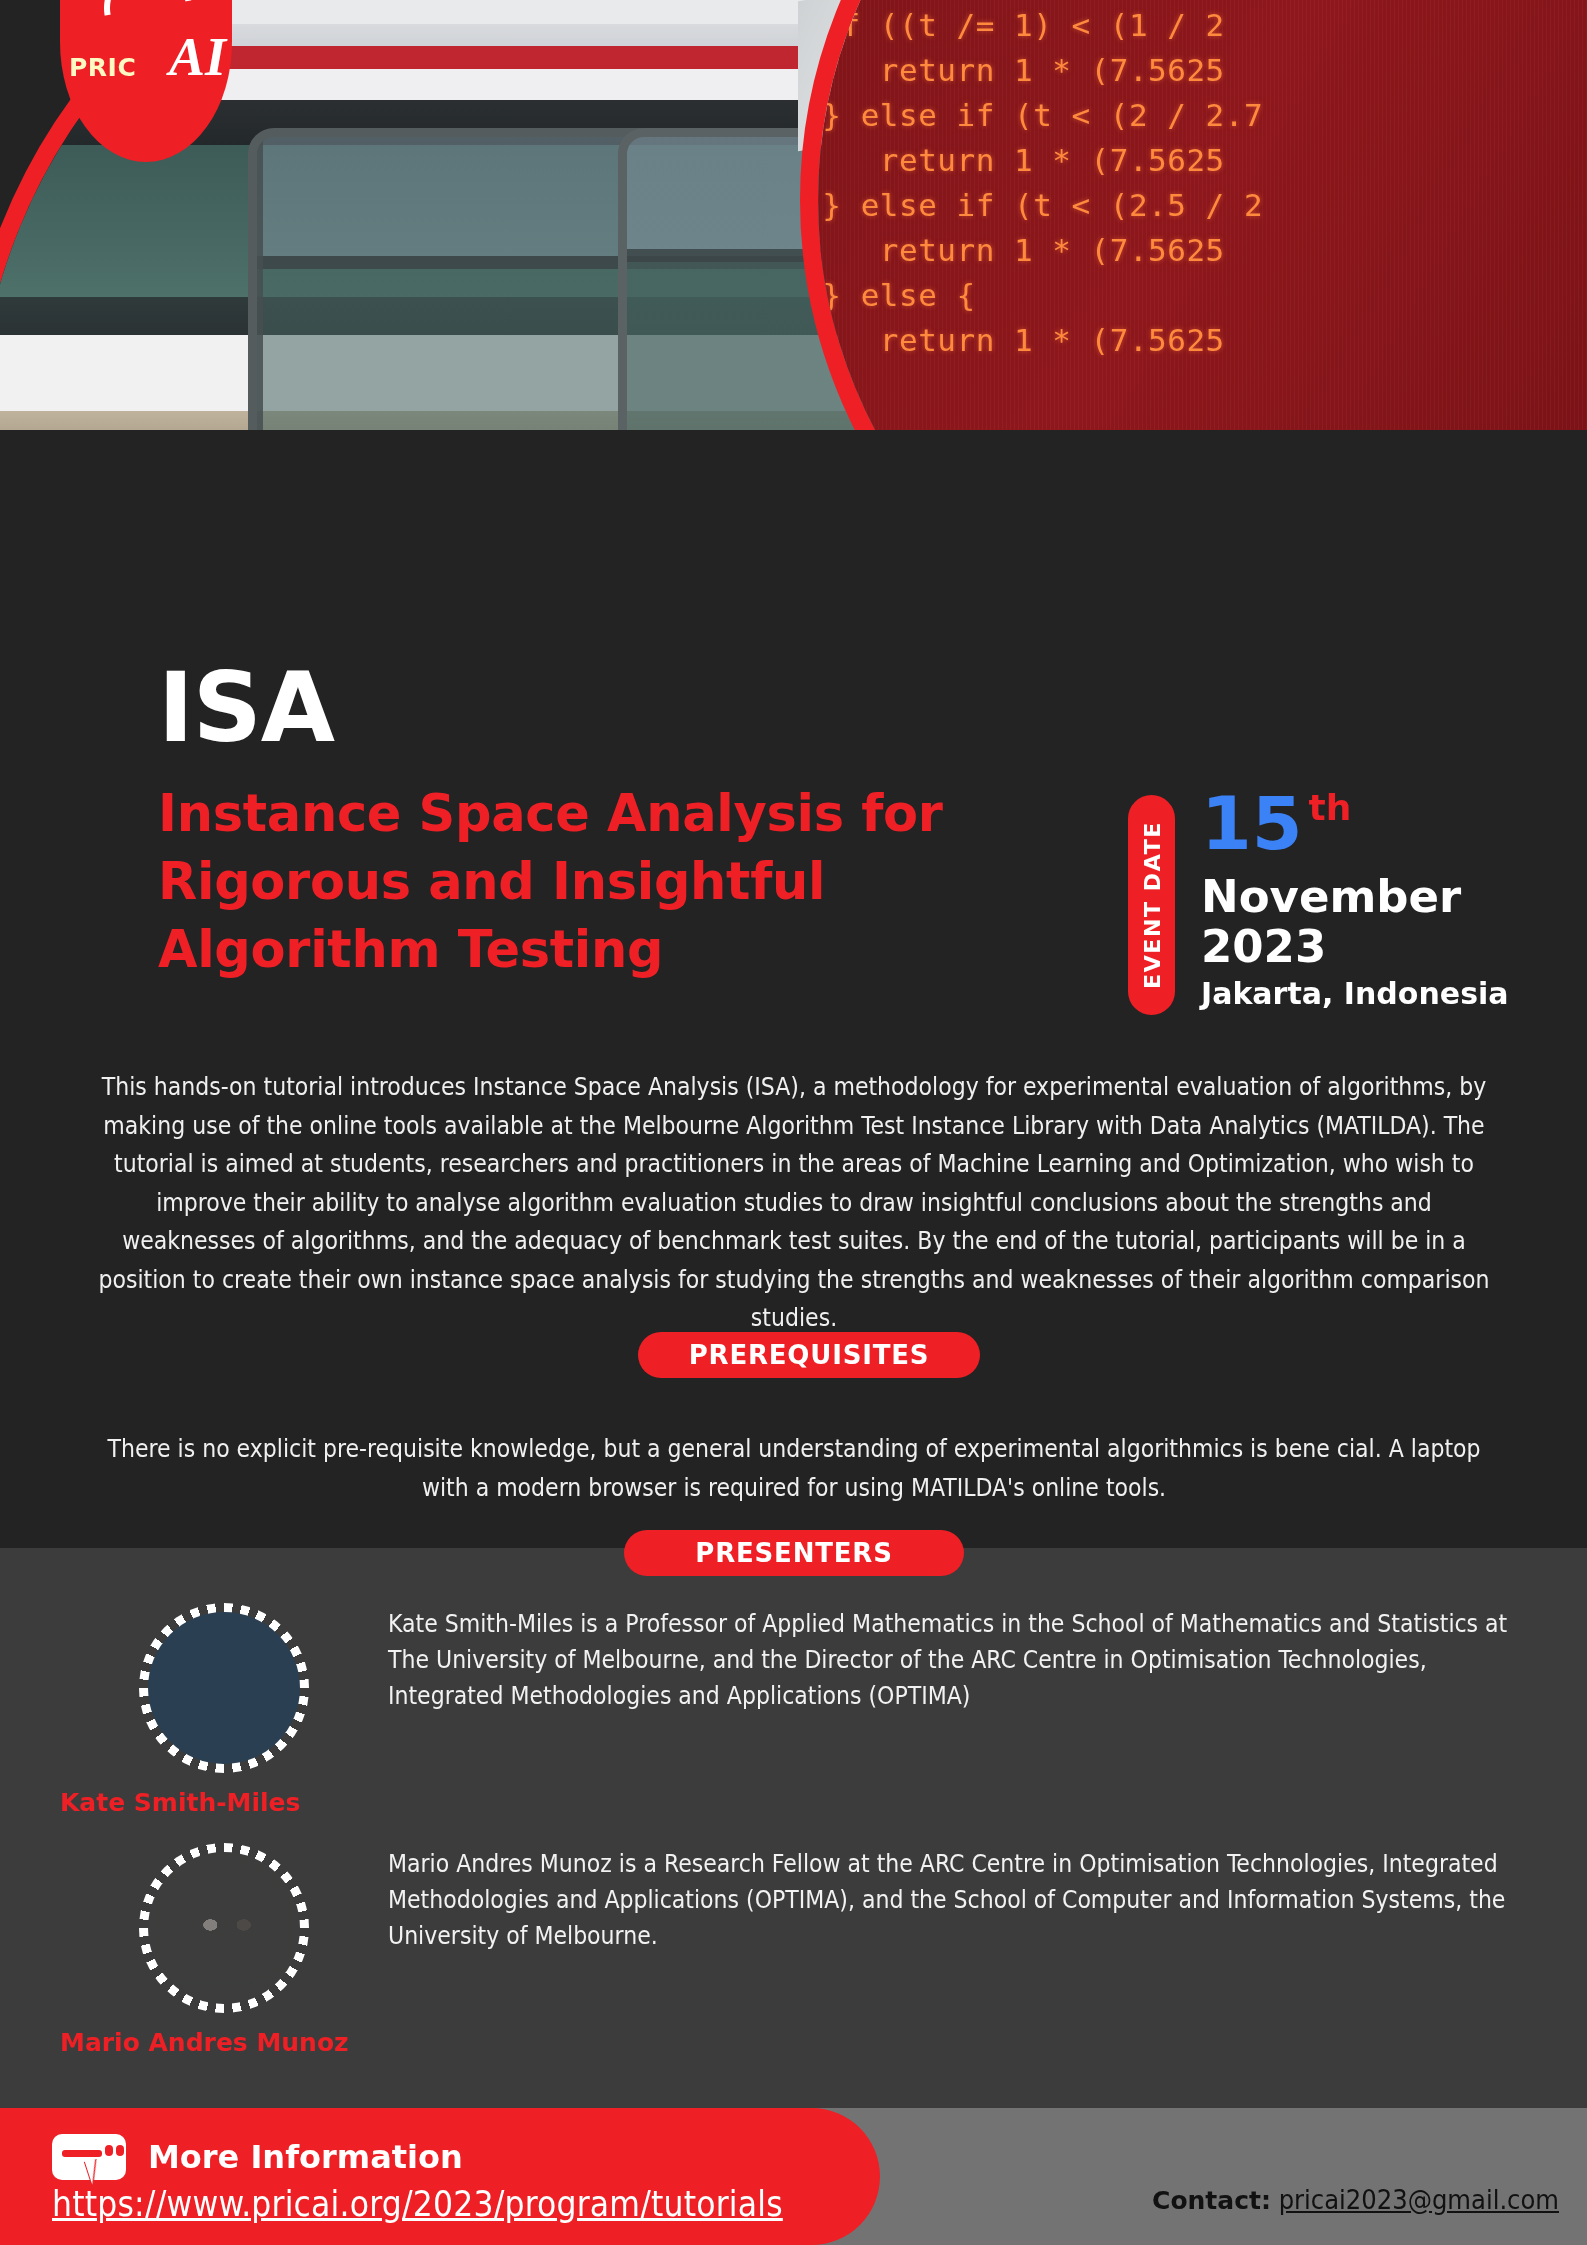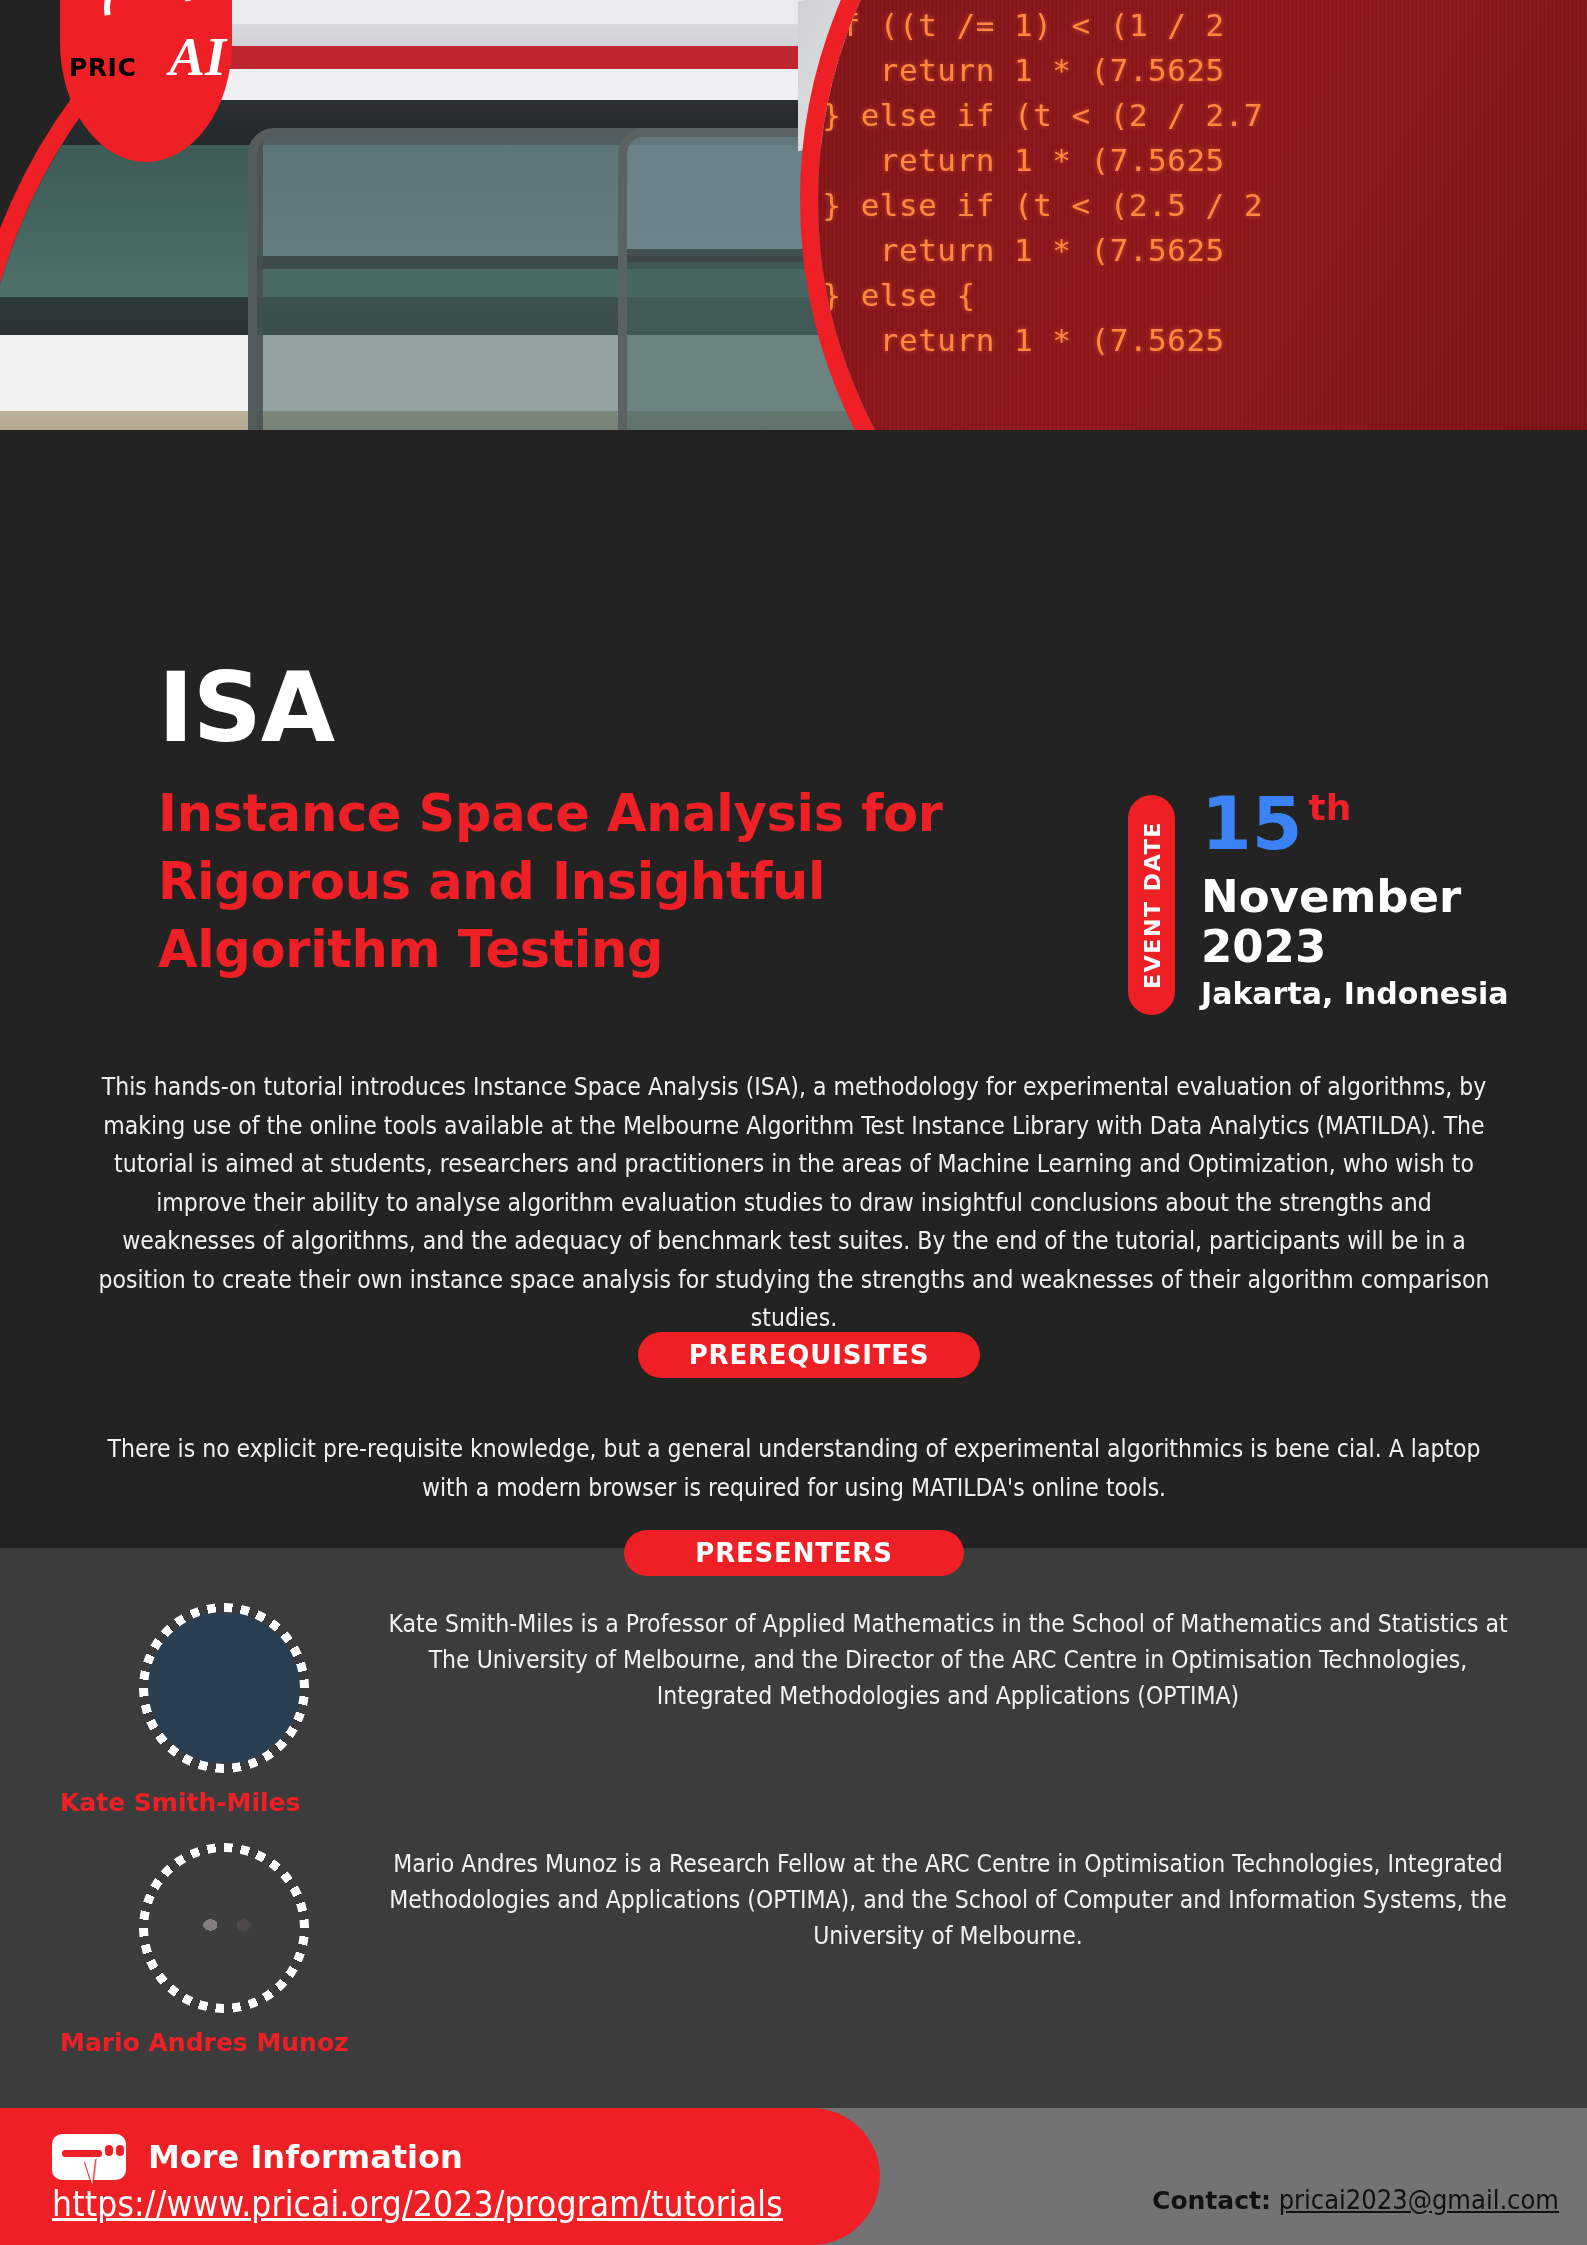--- a/index.html
+++ b/index.html
@@ -162,21 +162,21 @@
     height: 100px;
     color: #ffffff;
   }
   .logo-text {
     position: absolute;
     left: 9px; bottom: 22px;
     font-family: "DejaVu Sans", sans-serif;
     font-weight: 700;
     font-size: 25px;
     letter-spacing: .5px;
-    color: #000000;
+    color: #fef9c3;
   }
   .logo-ai {
     position: absolute;
     right: 6px; bottom: 8px;
     font-family: "Liberation Serif", serif;
     font-style: italic;
     font-weight: 700;
     font-size: 54px;
     line-height: 78px;
     color: #ffffff;
@@ -395,21 +395,20 @@
     color: #ee2025;
   }
   .presenter-bio {
     position: absolute;
     left: 388px; top: 6px;
     width: 1120px;
     font-family: "DejaVu Sans Condensed", "Liberation Sans Narrow", "Liberation Sans", sans-serif;
     font-size: 24.5px;
     line-height: 36px;
     color: #f2f2f2;
-    text-align: center;
   }
 
   
   .footer {
     position: absolute;
     left: 0; top: 2108px;
     width: 1587px; height: 137px;
     background: #737373;
   }
   .footer-red {

